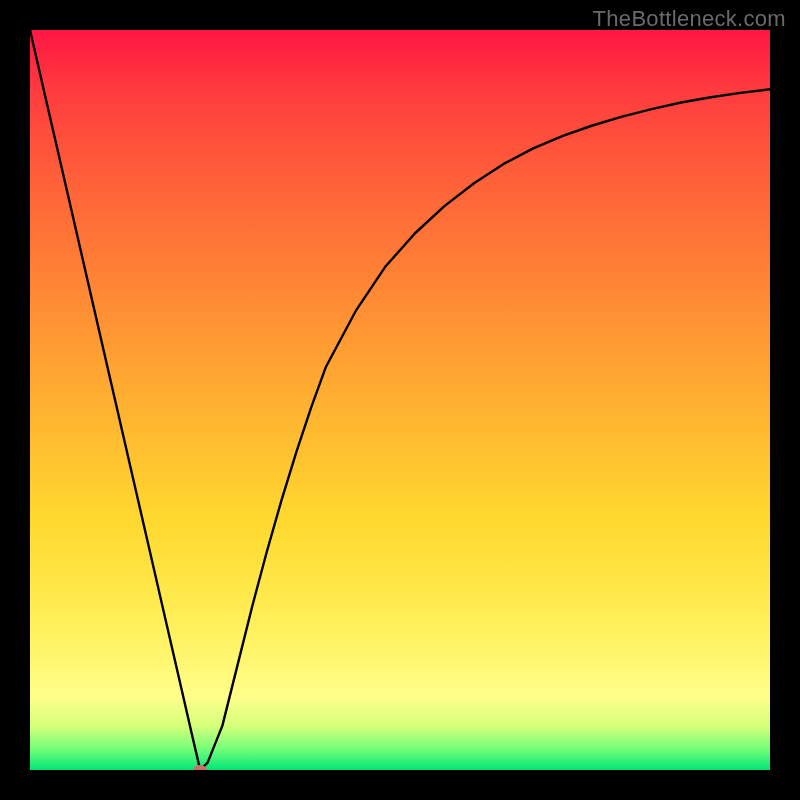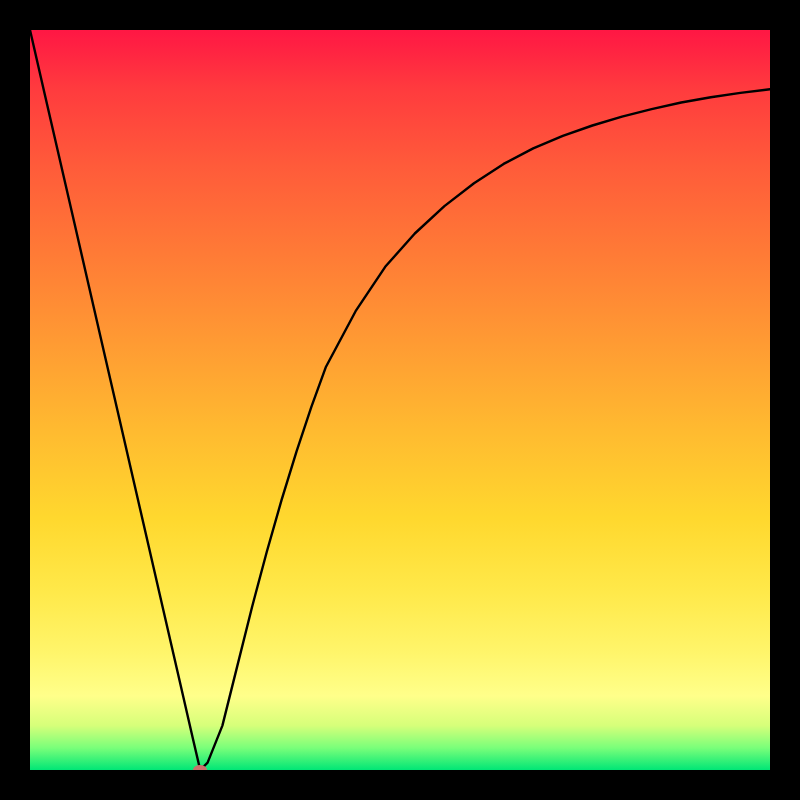--- a/index.html
+++ b/index.html
@@ -72,20 +72,21 @@
     height: 10px;
     border-radius: 50%;
     background: #c9706b;
     transform: translate(-50%, -50%);
   }
 </style>
 </head>
 <body>
 
 <div class="frame">
+  <div class="watermark">TheBottleneck.com</div>
 
   <div class="plot-area">
     <div class="gradient-bg"></div>
 
     <svg class="curve" viewBox="0 0 740 740" preserveAspectRatio="none">
       <path id="curve-path" fill="none" stroke-width="2.4" stroke-linejoin="round" stroke-linecap="round" d="M0.0 0.0 L14.8 64.4 L29.6 128.8 L44.4 193.1 L59.2 257.5 L74.0 321.9 L88.8 386.3 L103.6 450.7 L118.4 515.0 L133.2 579.4 L148.0 643.8 L162.8 708.2 L170.2 740.0 L177.6 732.6 L192.4 695.6 L207.2 636.4 L222.0 577.2 L236.8 521.7 L251.6 469.9 L266.4 421.8 L281.2 377.4 L296.0 336.7 L325.6 281.2 L355.2 236.8 L384.8 203.5 L414.4 176.1 L444.0 153.2 L473.6 133.9 L503.2 118.4 L532.8 105.8 L562.4 95.5 L592.0 86.6 L621.6 79.2 L651.2 72.5 L680.8 67.3 L710.4 62.9 L740.0 59.2" stroke="#000000"></path>
     </svg>
 
     <div id="marker" class="marker" style="left: 170.2px; top: 740px; background: rgb(201, 112, 107);"></div>
   </div>

